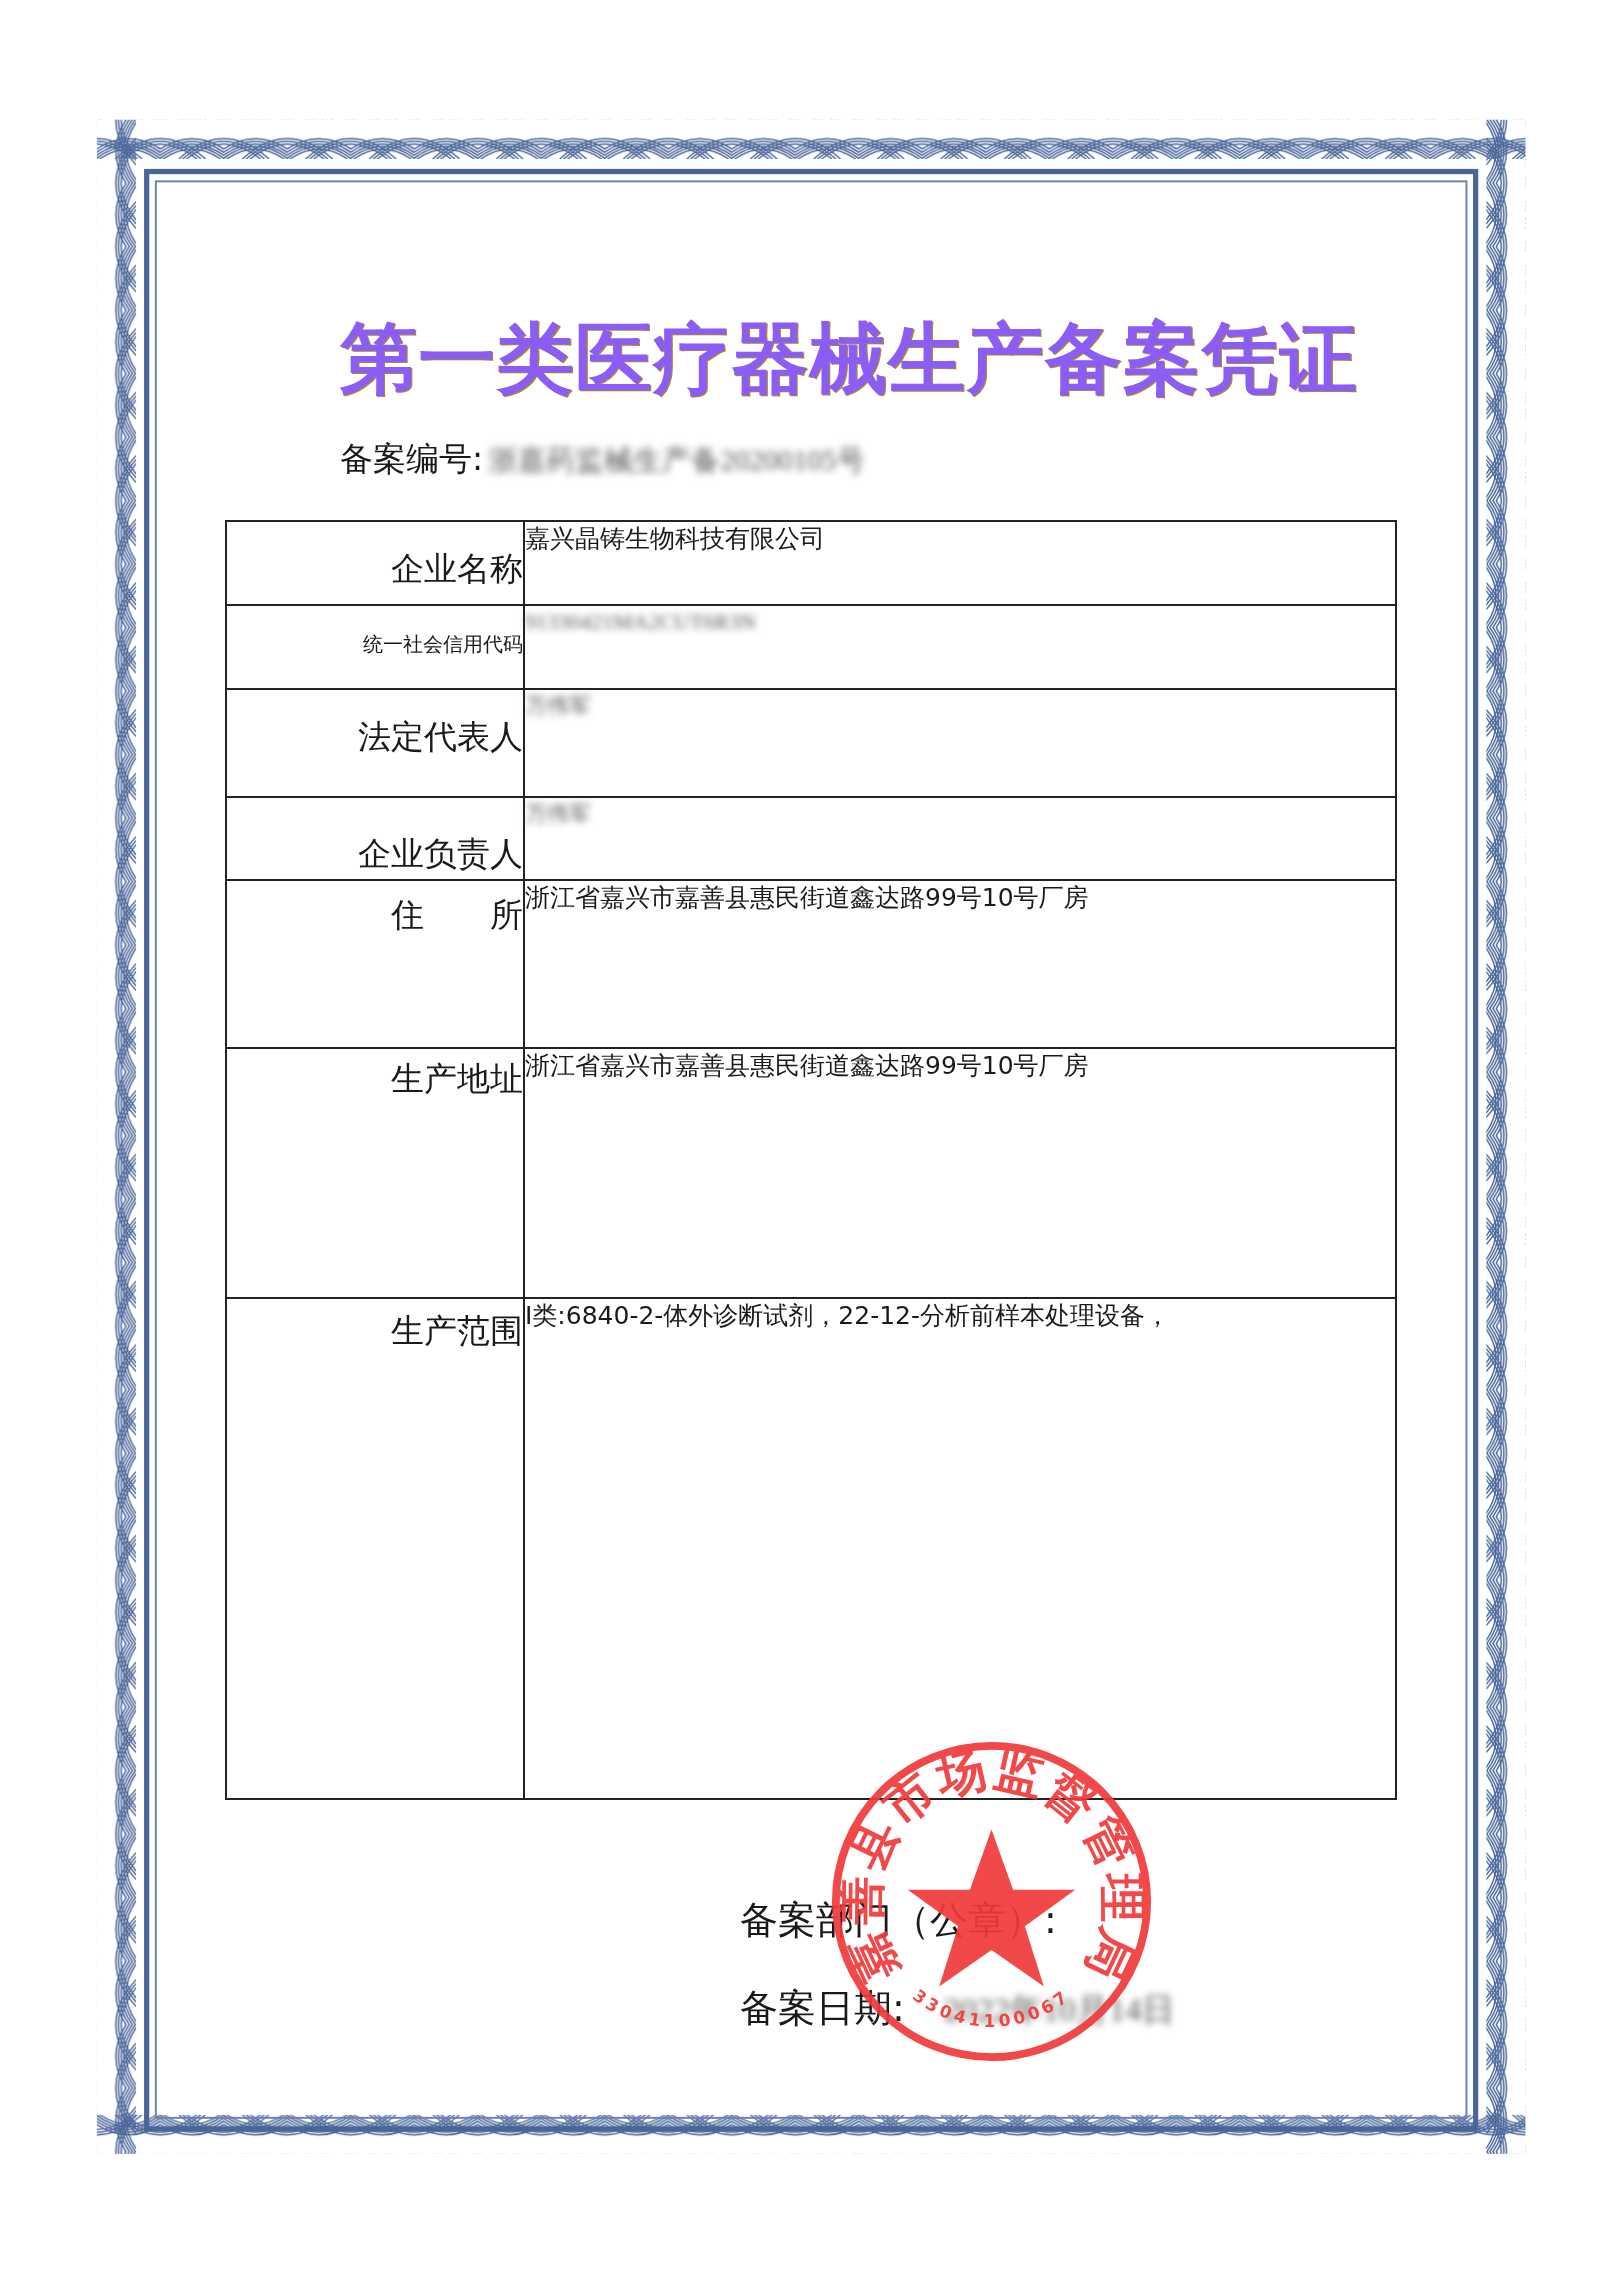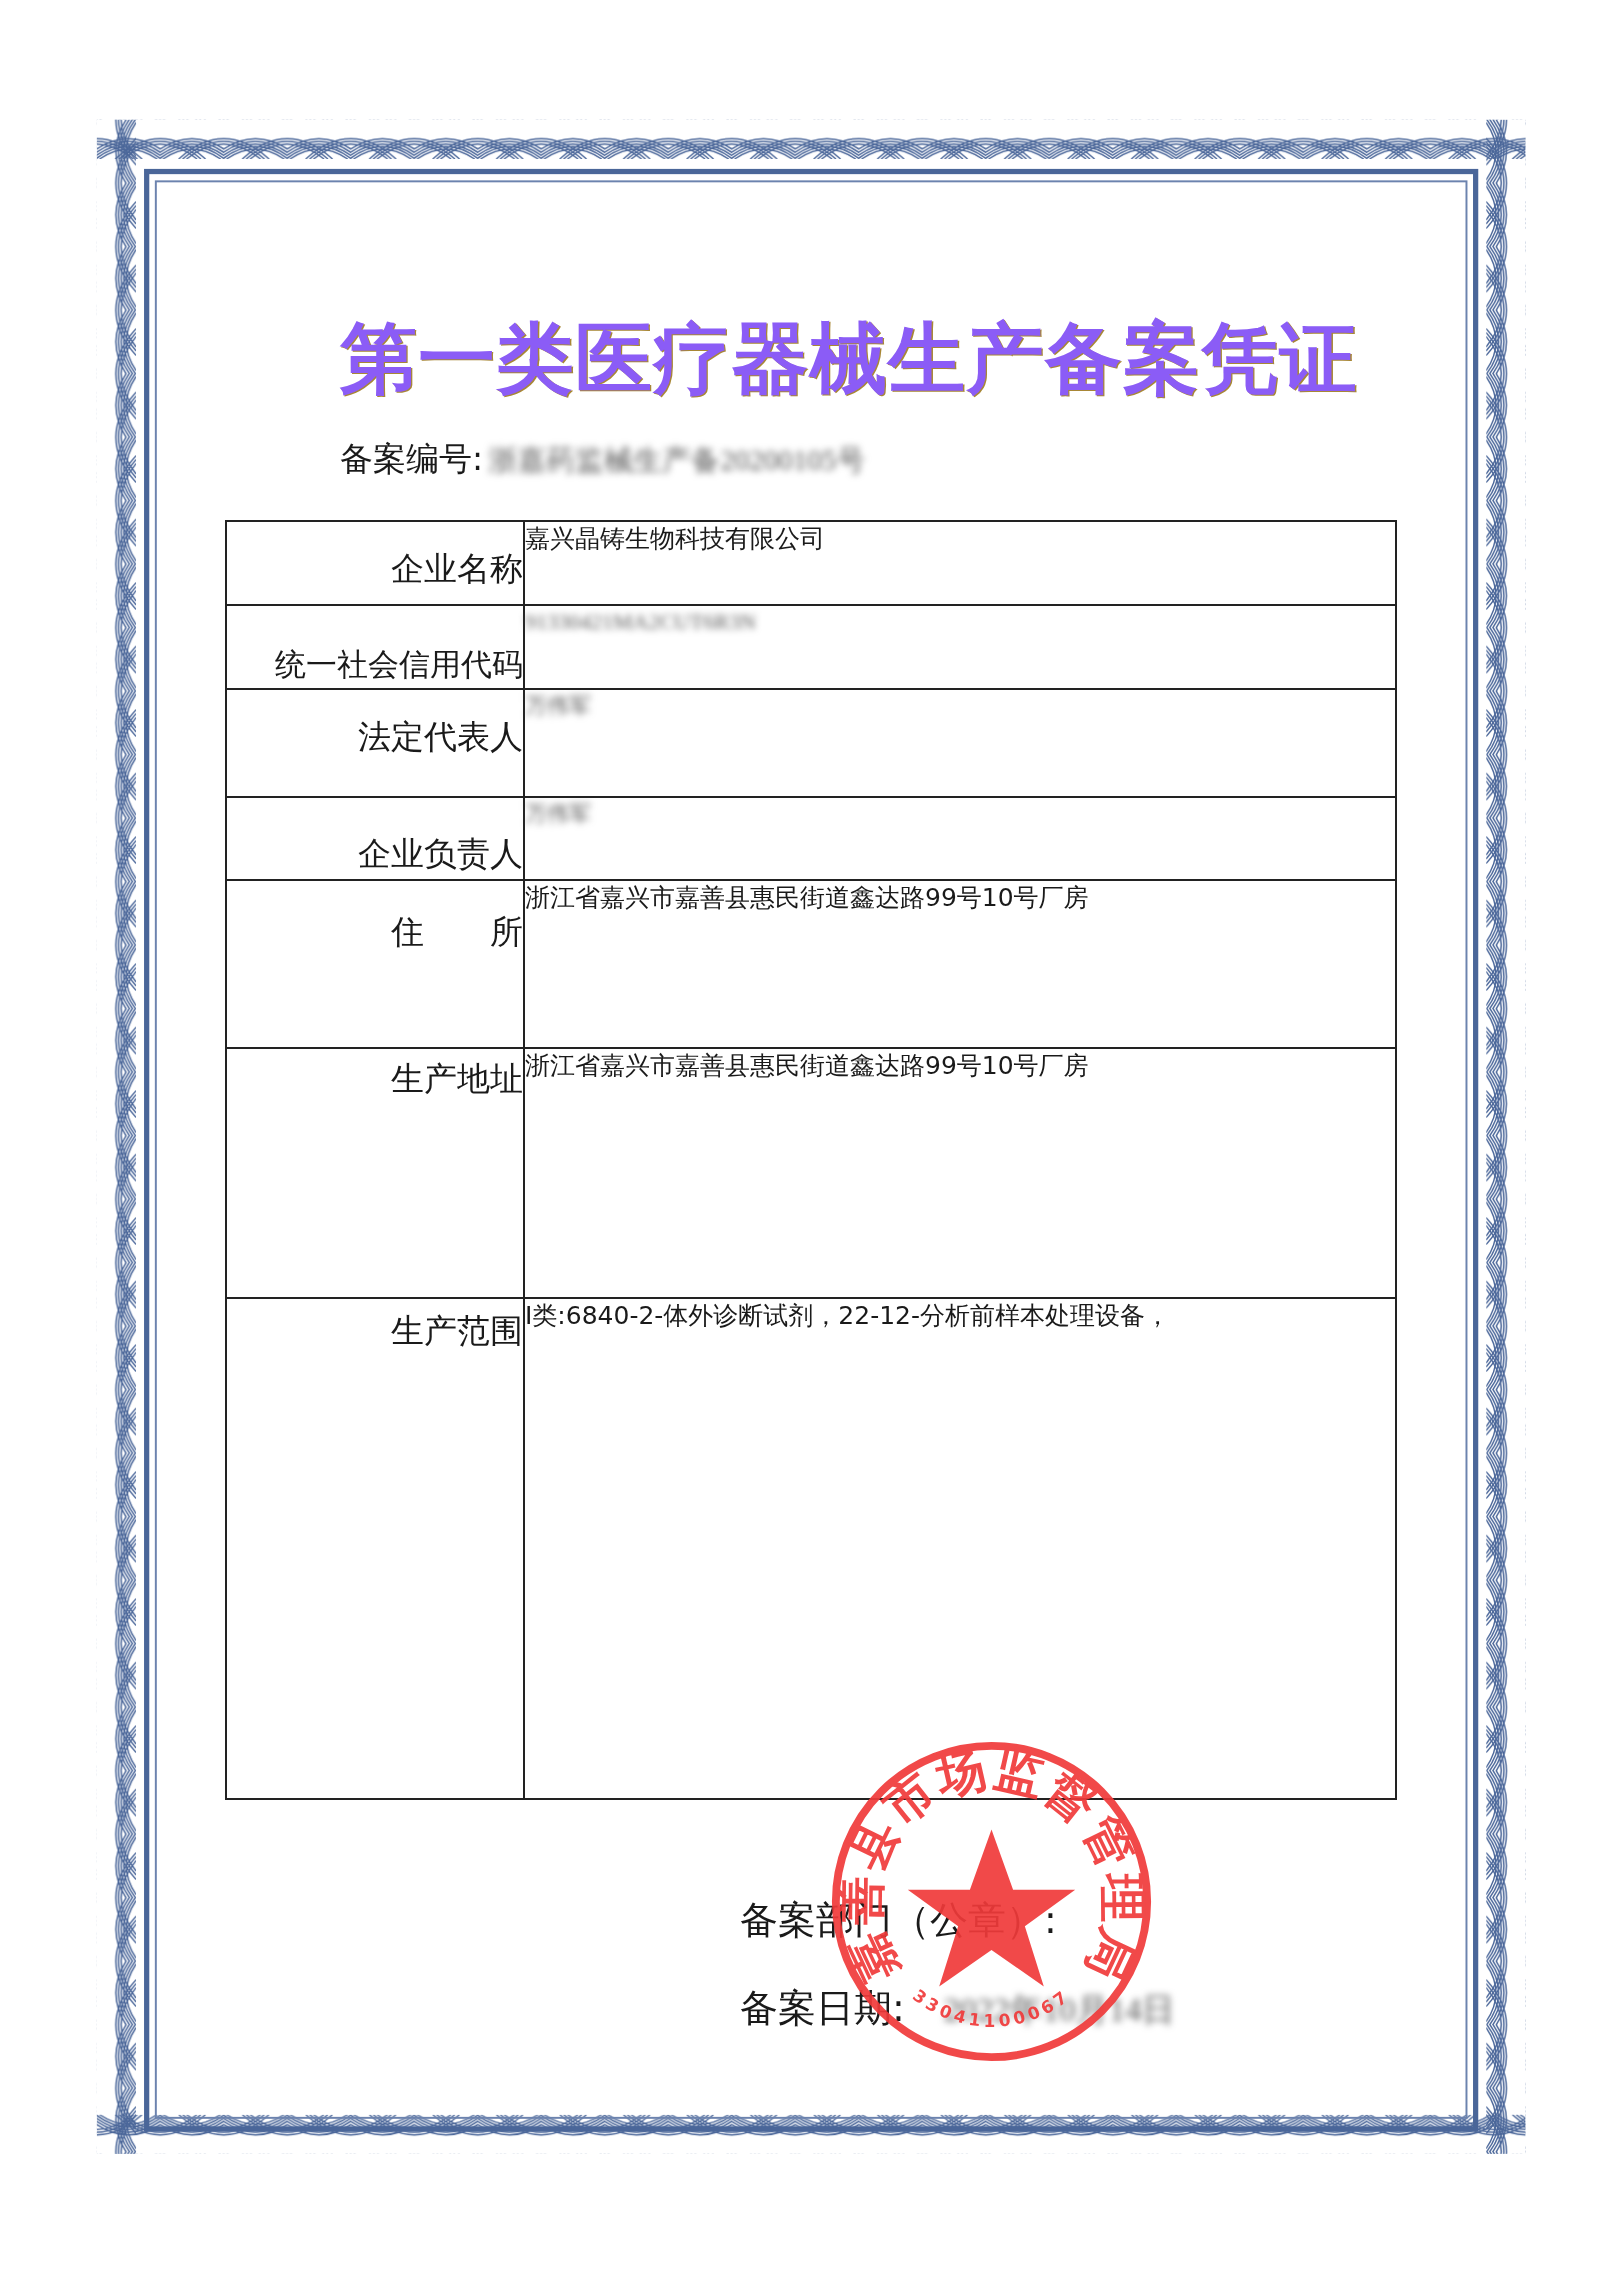--- a/index.html
+++ b/index.html
@@ -134,39 +134,39 @@
 <table class="info">
   <tbody>
       <tr style="height:84px">
     <td class="label">
           <span class="label-inner" style="padding-top:25px">企业名称</span>
         </td>
     <td class="value">嘉兴晶铸生物科技有限公司</td>
   </tr>
   <tr style="height:84px">
     <td class="label">
-          <span class="label-inner" style="padding-top:38px;font-size:31px">统一社会信用代码</span>
+          <span class="label-inner" style="padding-top:25px;font-size:20px">统一社会信用代码</span>
         </td>
     <td class="value"><span class="blur">91330421MA2CUT6R3N</span></td>
   </tr>
   <tr style="height:108px">
     <td class="label">
           <span class="label-inner" style="padding-top:25px">法定代表人</span>
         </td>
     <td class="value"><span class="blur">万伟军</span></td>
   </tr>
   <tr style="height:83px">
     <td class="label">
           <span class="label-inner" style="padding-top:34px">企业负责人</span>
         </td>
     <td class="value"><span class="blur">万伟军</span></td>
   </tr>
   <tr style="height:168px">
     <td class="label">
-          <span class="label-inner" style="padding-top:29px;white-space:pre">住　　所</span>
+          <span class="label-inner" style="padding-top:12px;white-space:pre">住　　所</span>
         </td>
     <td class="value">浙江省嘉兴市嘉善县惠民街道鑫达路99号10号厂房</td>
   </tr>
   <tr style="height:250px">
     <td class="label">
           <span class="label-inner" style="padding-top:8px">生产地址</span>
         </td>
     <td class="value">浙江省嘉兴市嘉善县惠民街道鑫达路99号10号厂房</td>
   </tr>
   <tr style="height:501px">

